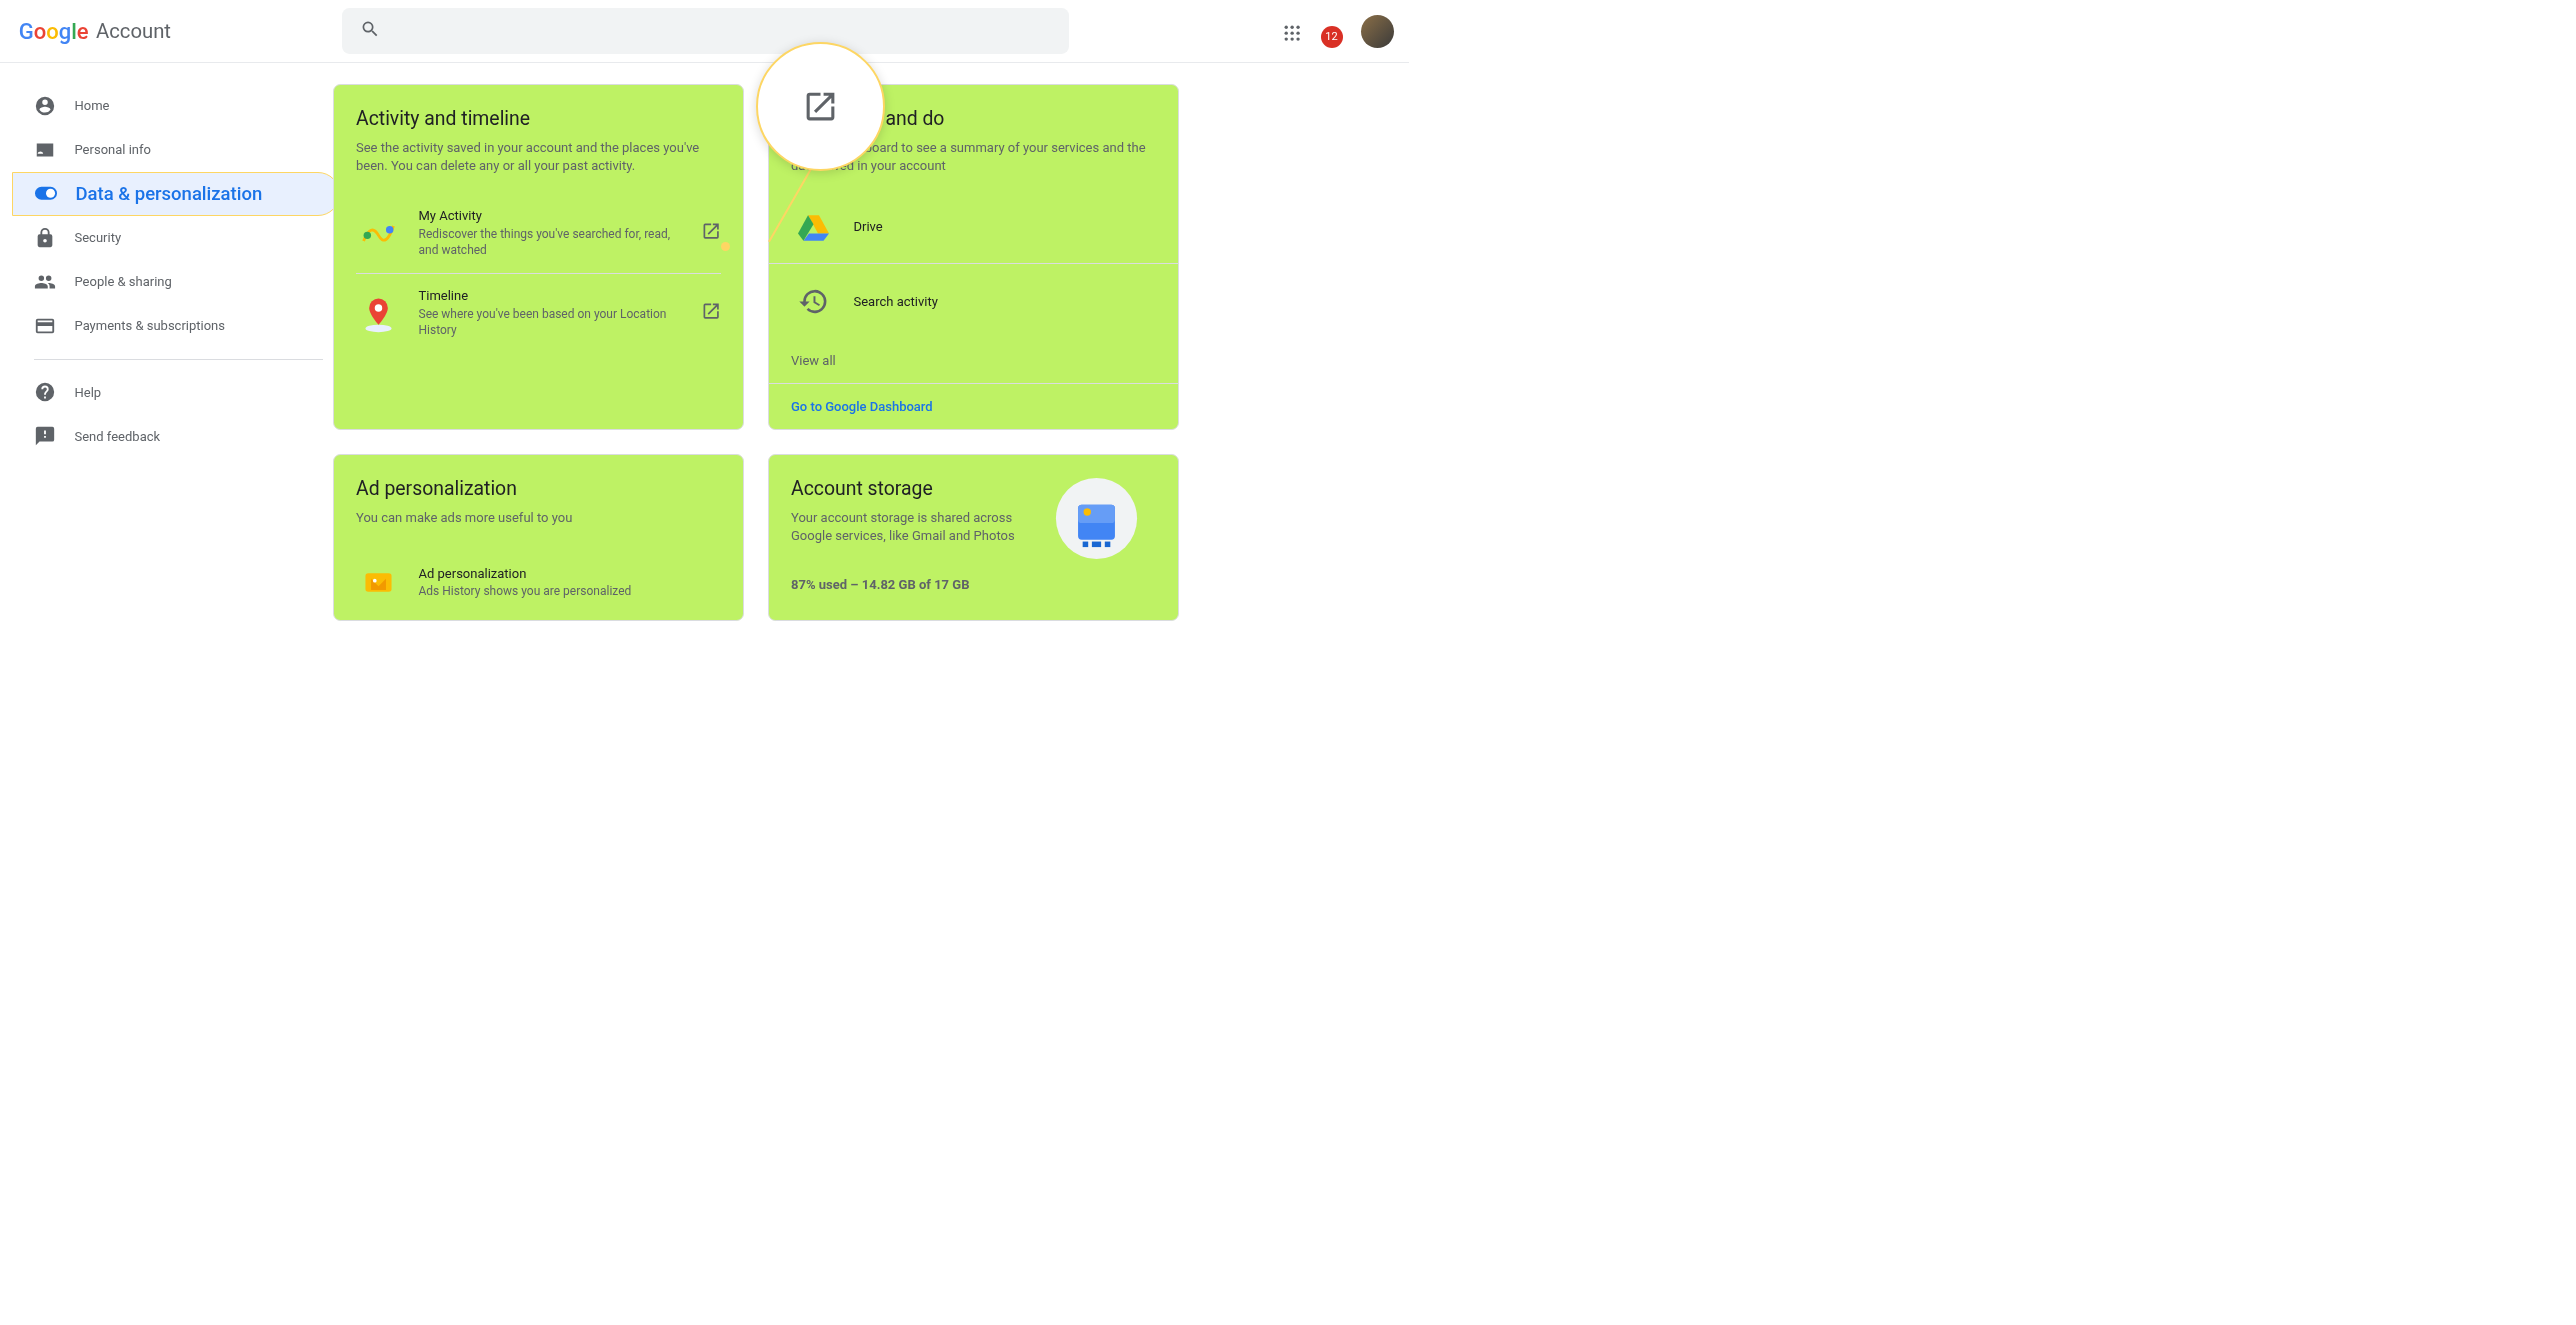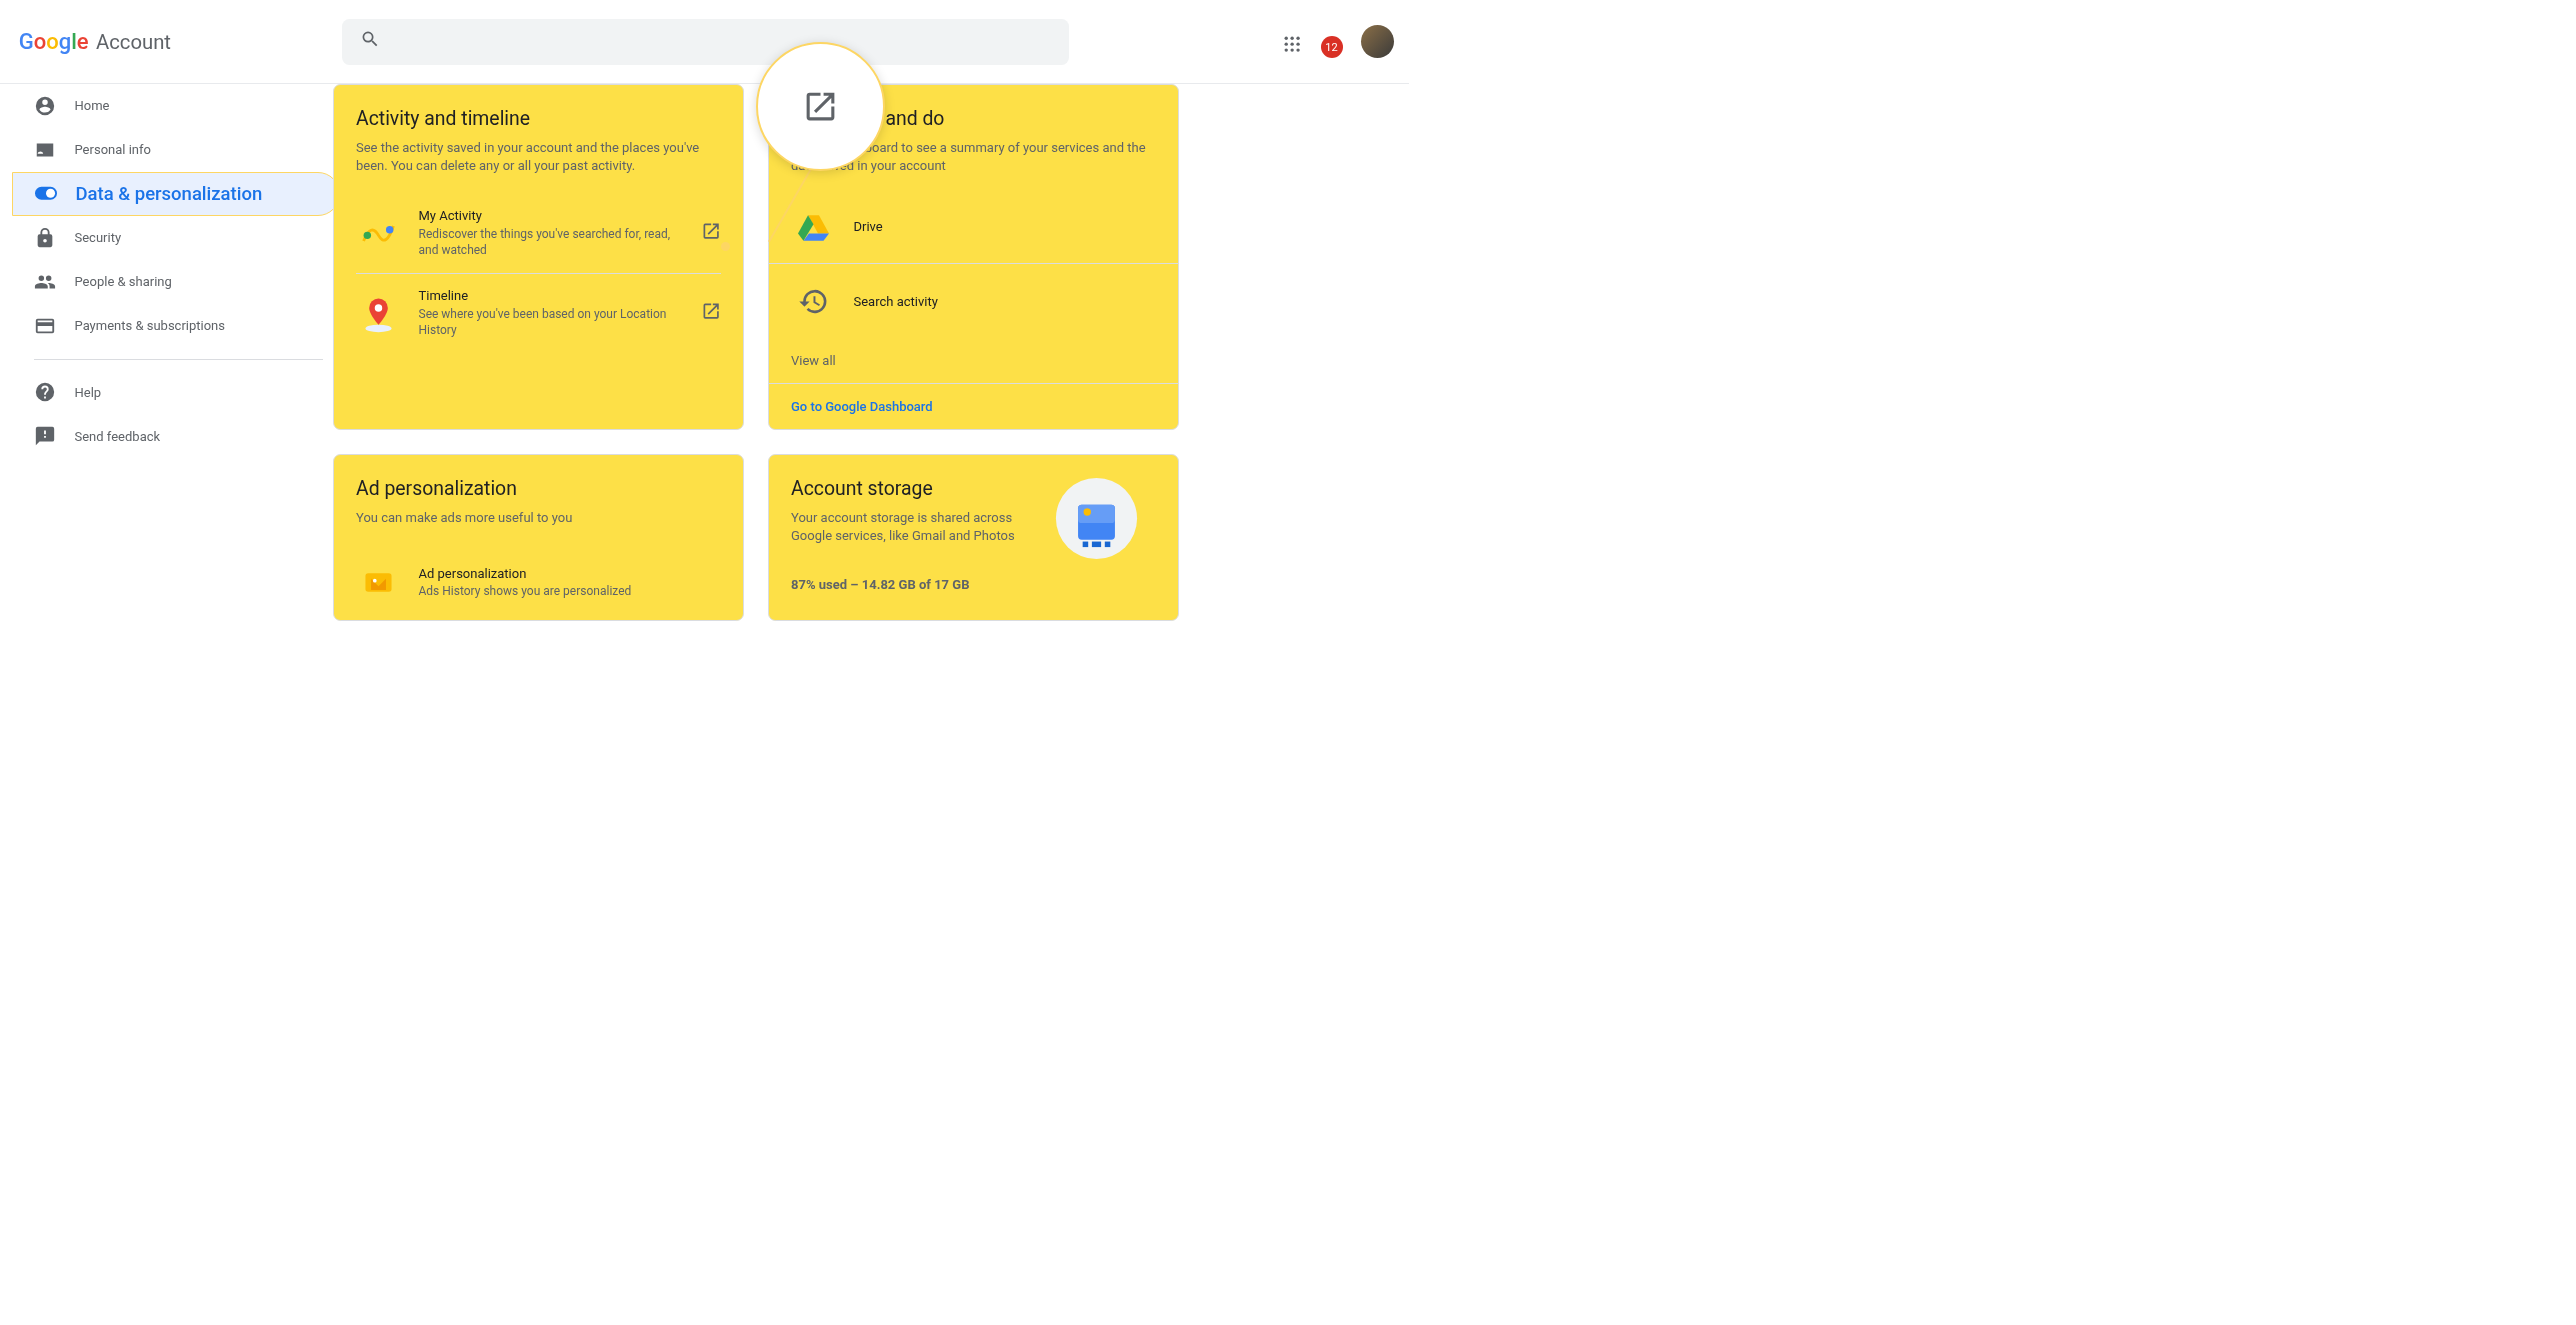--- a/index.html
+++ b/index.html
@@ -1,19 +1,19 @@
 <!DOCTYPE html>
 <html style="font-size:15px"><head>
   <meta charset="utf-8">
   <style>
     * { margin: 0; padding: 0; box-sizing: border-box; font-family: 'Google Sans', Roboto, Arial, sans-serif; }
     body { background: #fff; color: #202124; width: 1409px; height: 725px; overflow: hidden; position: relative; }
     
     
-    .header { height: 84px; display: flex; align-items: center; padding: 16px 15px; border-bottom: 0.9px solid #e8eaed; }
+    .header { height: 63px; display: flex; align-items: center; padding: 16px 15px; border-bottom: 0.9px solid #e8eaed; }
     .logo-wrap { display: flex; align-items: center; gap: 3.7px; margin-left: 3.7px; }
     .logo-google { font-size: 22px; font-weight: 500; }
     .logo-g1 { color: #4285F4; } .logo-o1 { color: #EA4335; } .logo-o2 { color: #FBBC04; }
     .logo-g2 { color: #4285F4; } .logo-l { color: #34A853; } .logo-e { color: #EA4335; }
     .logo-account { font-size: 20.3px; color: #5f6368; margin-left: 3.7px; }
     .search-bar { margin-left: 171px; width: 727px; height: 46px; background: #f1f3f4; border-radius: 7.4px; display: flex; align-items: center; padding: 0 18.5px; }
     .search-icon { color: #5f6368; }
     .header-right { margin-left: auto; display: flex; align-items: flex-end; gap: 18.5px; }
     .apps-icon { color: #5f6368; }
     .badge { width: 22px; height: 22px; border-radius: 50%; background: #d93025; color: #fff; font-size: 11px; display: flex; align-items: center; justify-content: center; }
@@ -25,21 +25,21 @@
     .sidebar-item.active { background: #e8f0fe; color: #1a73e8; font-weight: 500; border: 1.8px solid #fdd663; border-radius: 0 22px 22px 0; margin-right: 5.5px; }
     .sidebar-item .icon { width: 22px; height: 22px; display: flex; align-items: center; justify-content: center; }
     .sidebar-item .label { font-size: 13px; }
     .sidebar-item.active .label { font-size: 18.5px; font-weight: 500; color: #1a73e8; }
     .sidebar-item.active .icon { color: #1a73e8; }
     .sidebar-divider { height: 0.9px; background: #dadce0; margin: 11px 22px; }
     
     
     .main { position: absolute; left: 333px; top: 65px; right: 0; bottom: 0; padding: 18.5px 0; overflow: hidden; }
     .cards-row { display: flex; gap: 24px; }
-    .card { border: 0.9px solid #dadce0; border-radius: 7.4px; background: #fde047; }
+    .card { border: 0.9px solid #dadce0; border-radius: 7.4px; background: #bef264; }
     .card.left { width: 411px; }
     .card.right { width: 411px; }
     .card-header { padding: 22px 22px 7.4px 22px; }
     .card-title { font-size: 19.4px; color: #202124; margin-bottom: 9.2px; }
     .card-desc { font-size: 13px; color: #5f6368; line-height: 1.4; }
     .card-list-item { display: flex; align-items: center; padding: 15px 22px; gap: 18.5px; cursor: pointer; position: relative; }
     .card-list-item + .card-list-item::before { content: ''; position: absolute; top: 0; left: 22px; right: 22px; height: 0.9px; background: #dadce0; }
     .item-icon { width: 44px; height: 44px; display: flex; align-items: center; justify-content: center; flex-shrink: 0; }
     .item-text { flex: 1; }
     .item-title { font-size: 13px; color: #202124; margin-bottom: 3.7px; }

